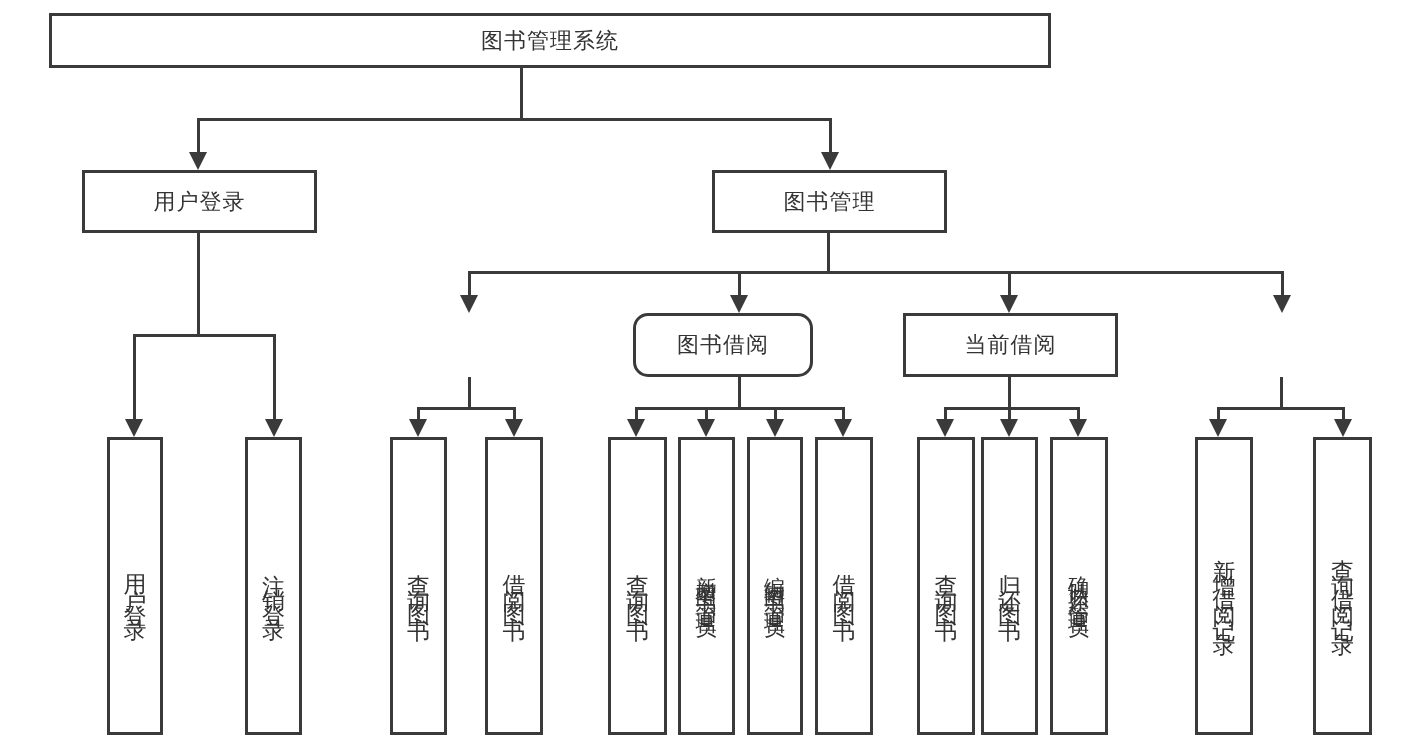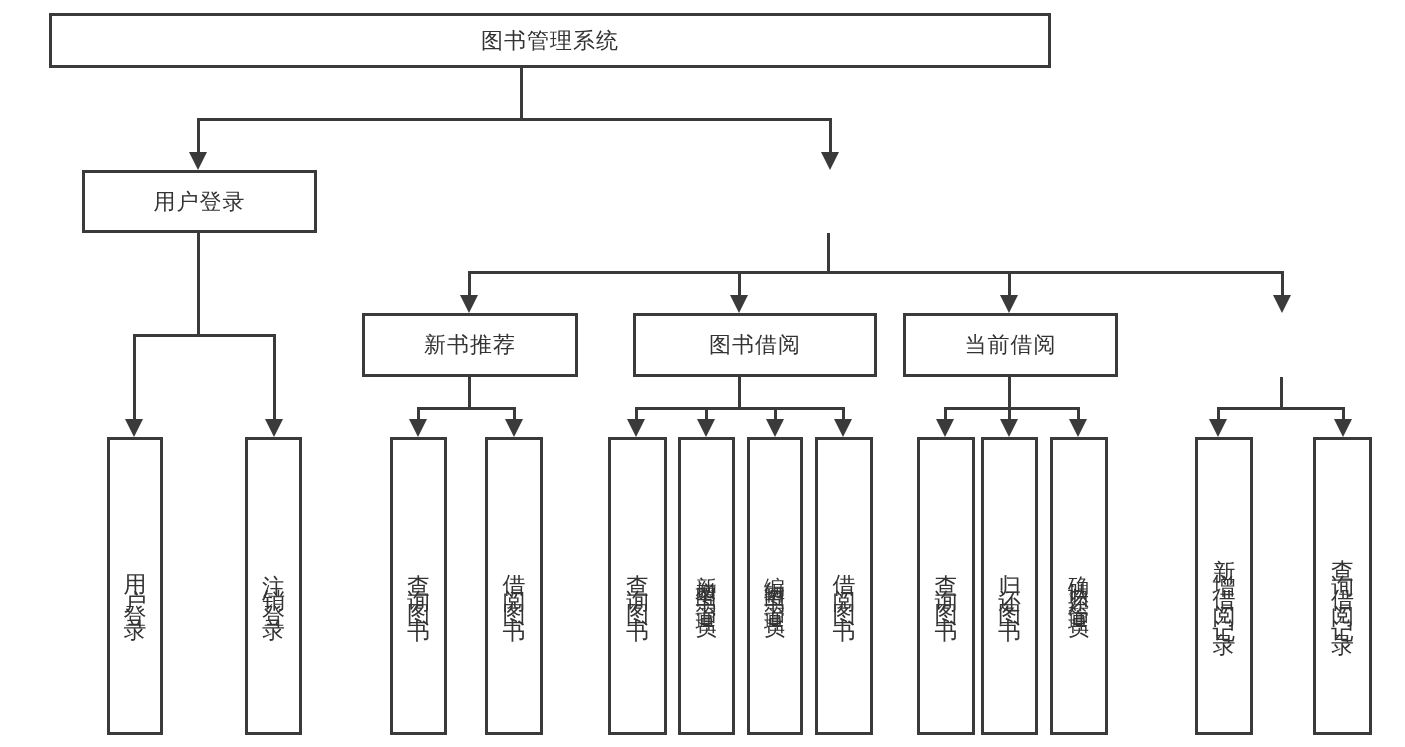--- a/index.html
+++ b/index.html
@@ -71,41 +71,41 @@
   <div class="box" style="left:21px;top:13px;width:1002px;height:55px;margin-left:28px;">图书管理系统</div>
 
   <div class="vl" style="left:520px;top:66px;height:52px;"></div>
   <div class="hl" style="left:197px;top:118px;width:635px;"></div>
   <div class="vl" style="left:197px;top:118px;height:36px;"></div>
   <div class="ar" style="left:189px;top:152px;"></div>
   <div class="vl" style="left:829px;top:118px;height:36px;"></div>
   <div class="ar" style="left:821px;top:152px;"></div>
 
   <div class="box" style="left:82px;top:170px;width:235px;height:63px;">用户登录</div>
+  <div class="box" style="left:712px;top:170px;width:235px;height:63px;">图书管理</div>
 
   <div class="vl" style="left:197px;top:233px;height:104px;"></div>
   <div class="hl" style="left:133px;top:334px;width:143px;"></div>
   <div class="vl" style="left:133px;top:334px;height:87px;"></div>
   <div class="ar" style="left:125px;top:419px;"></div>
   <div class="vl" style="left:273px;top:334px;height:87px;"></div>
   <div class="ar" style="left:265px;top:419px;"></div>
 
   <div class="vl" style="left:827px;top:233px;height:41px;"></div>
   <div class="hl" style="left:468px;top:271px;width:816px;"></div>
   <div class="vl" style="left:468px;top:271px;height:26px;"></div>
   <div class="ar" style="left:460px;top:295px;"></div>
   <div class="vl" style="left:738px;top:271px;height:26px;"></div>
   <div class="ar" style="left:730px;top:295px;"></div>
   <div class="vl" style="left:1008px;top:271px;height:26px;"></div>
   <div class="ar" style="left:1000px;top:295px;"></div>
   <div class="vl" style="left:1281px;top:271px;height:26px;"></div>
   <div class="ar" style="left:1273px;top:295px;"></div>
 
-  <div class="box" style="left:362px;top:313px;width:216px;height:64px;">新书推荐</div>
-  <div class="box" style="left:633px;top:313px;width:244px;height:64px;">图书借阅</div>
+  <div class="box" style="left:633px;top:313px;width:180px;height:64px;border-radius:15px;">图书借阅</div>
   <div class="box" style="left:903px;top:313px;width:215px;height:64px;">当前借阅</div>
 
   <div class="vl" style="left:468px;top:377px;height:33px;"></div>
   <div class="hl" style="left:417px;top:407px;width:99px;"></div>
   <div class="vl" style="left:417px;top:407px;height:14px;"></div>
   <div class="ar" style="left:409px;top:419px;"></div>
   <div class="vl" style="left:513px;top:407px;height:14px;"></div>
   <div class="ar" style="left:505px;top:419px;"></div>
 
   <div class="vl" style="left:738px;top:377px;height:33px;"></div>

